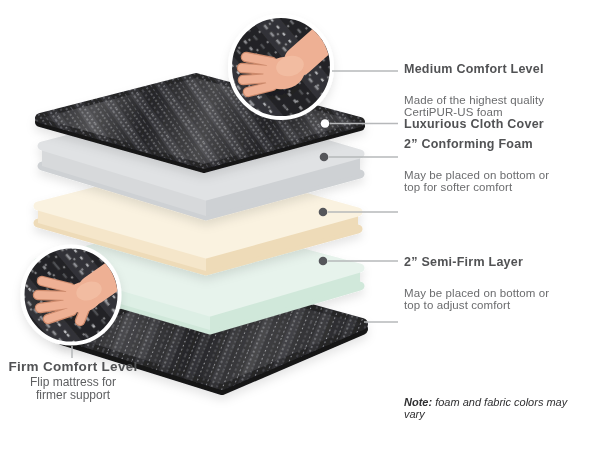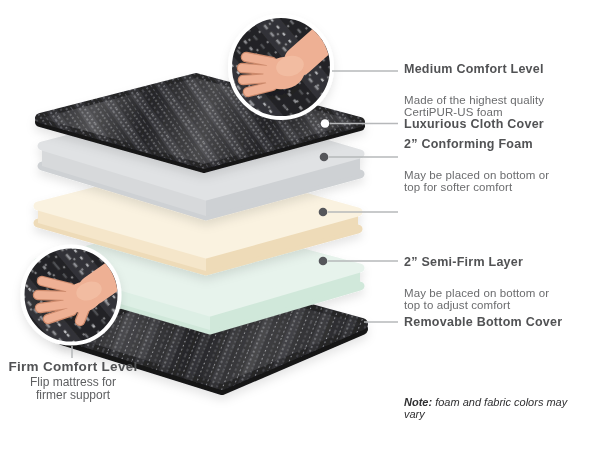--- a/index.html
+++ b/index.html
@@ -214,21 +214,20 @@
 top for softer comfort</div>
   </div>
   <div class="callout" style="top:204px">
   </div>
   <div class="callout" style="top:255px">
     <div class="hd">2” Semi-Firm Layer</div>
     <div class="bd">May be placed on bottom or
 top to adjust comfort</div>
   </div>
   <div class="callout" style="top:315px">
-    <div class="hd">Removable Bottom Cover</div>
   </div>
 
   <div class="firm">
     <div class="hd">Firm Comfort Level</div>
     <div class="bd">Flip mattress for
 firmer support</div>
   </div>
 
   <div class="note"><span class="np">Note:</span><span> foam and fabric colors may vary</span></div>
 

